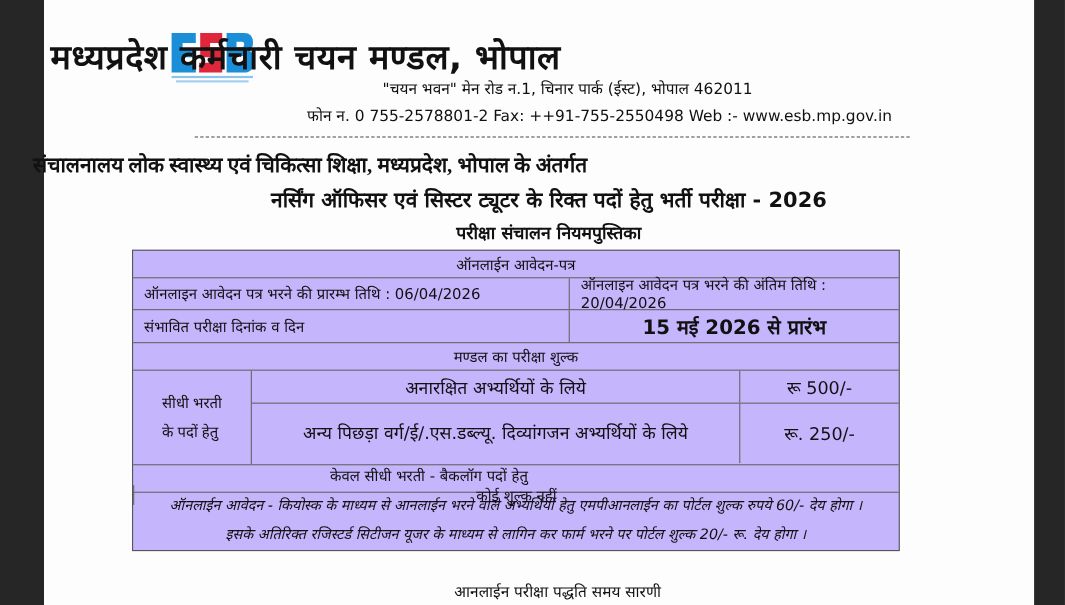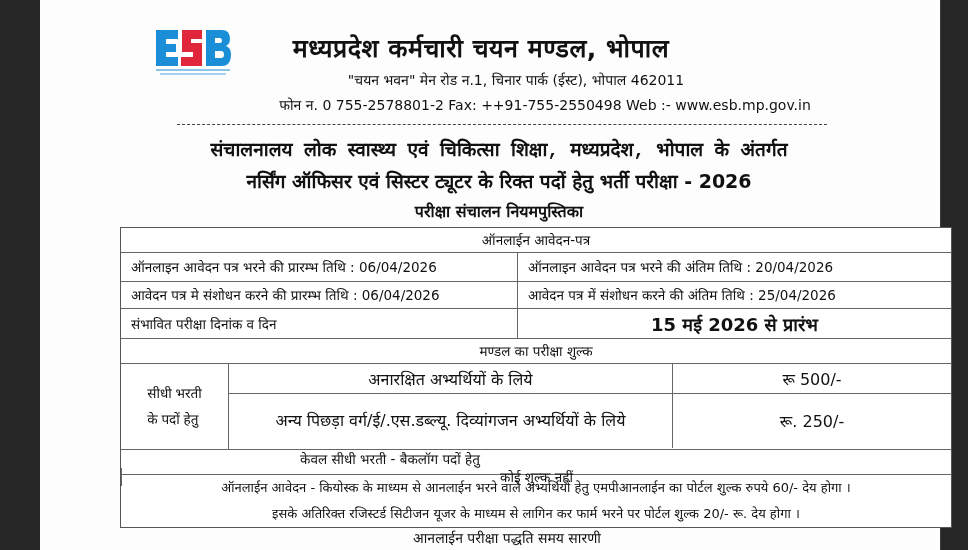--- a/index.html
+++ b/index.html
@@ -1,42 +1,42 @@
 <!DOCTYPE html>
 <html><head>
 <meta charset="utf-8">
 <style>
   html, body { margin:0; padding:0; }
   body { width:968px; height:550px; overflow:hidden; background:#262626; position:relative; font-family:"Liberation Sans","DejaVu Sans",sans-serif; color:#111; }
   .page { position:absolute; left:40px; top:0; width:900px; height:550px; background:#fdfdfd; }
   .rightbar { position:absolute; left:940px; top:0; width:28px; height:550px; background:#262626; border-left:1px solid #3a3a3a; }
   .logo { position:absolute; left:154px; top:26px; width:78px; height:54px; }
   .logo svg { display:block; }
-  .org-title { position:absolute; left:0; width:916px; top:30px; text-align:center; font-size:25px; font-weight:bold; font-family:"DejaVu Sans",sans-serif; letter-spacing:0.5px; padding-left:46px; box-sizing:border-box; }
+  .org-title { position:absolute; left:0; width:916px; top:30px; text-align:left; font-size:31px; font-weight:bold; font-family:"DejaVu Sans",sans-serif; letter-spacing:0.5px; padding-left:46px; box-sizing:border-box; }
   .address { position:absolute; left:0; width:968px; top:70px; text-align:center; font-size:14px; font-family:"DejaVu Sans",sans-serif; padding-left:64px; box-sizing:border-box;}
   .contact { position:absolute; left:0; width:968px; top:95px; text-align:center; font-size:14px; font-family:"DejaVu Sans",sans-serif; padding-left:74px; box-sizing:border-box;margin-left:24px; }
   .dash { position:absolute; left:177px; top:124px; width:650px; border-top:1px dashed #444; }
-  .h1 { position:absolute; left:0; width:968px; top:136px; text-align:center; font-size:19px; font-weight:bold; font-family:Liberation Mono, monospace; padding-left:30px; box-sizing:border-box; }
+  .h1 { position:absolute; left:0; width:968px; top:136px; font-size:19px; font-weight:bold; font-family:Liberation Serif, serif; padding-left:30px; box-sizing:border-box; }
   .h2 { position:absolute; left:0; width:968px; top:168px; text-align:center; font-size:19px; font-weight:bold; font-family:"DejaVu Sans",sans-serif; padding-left:30px; box-sizing:border-box; }
   .h3 { position:absolute; left:0; width:968px; top:200px; text-align:center; font-size:16px; font-weight:bold; font-family:"DejaVu Sans",sans-serif; padding-left:30px; box-sizing:border-box; }
-  .tbl { position:absolute; left:120px; top:227px; width:832px; border:1.5px solid #555; box-sizing:border-box; background:#ffffff; }
+  .tbl { position:absolute; left:120px; top:227px; width:698px; border:1.5px solid #555; box-sizing:border-box; background:#c4b5fd; }
   .row { display:flex; border-bottom:1.5px solid #666; box-sizing:border-box; font-size:13.5px; font-family:"DejaVu Sans",sans-serif; }
   .row:last-child { border-bottom:none; }
   .cell { padding:0 10px; display:flex; align-items:center; box-sizing:border-box; }
   .center { justify-content:center; text-align:center; }
   .vline { border-left:1.5px solid #666; }
   .bold { font-weight:bold; font-size:18px; }
   .fee-block { display:flex; border-bottom:1.5px solid #666; }
   .fee-left { width:95px; border-right:1.5px solid #666; display:flex; align-items:center; justify-content:center; padding:0 6px; font-size:13.5px; line-height:26px; font-family:Liberation Sans, sans-serif; }
   .fee-right { flex:1; }
   .subrow { display:flex; font-size:16px; font-family:"DejaVu Sans",sans-serif; }
   .subrow + .subrow { border-top:1.5px solid #666; }
   .desc { width:443px; border-right:1.5px solid #666; text-align:center; display:flex; align-items:center; justify-content:center; }
   .amt { flex:1; display:flex; align-items:center; justify-content:center; }
-  .note { text-align:center; font-size:13px; font-family:"DejaVu Sans",sans-serif; line-height:24px; padding:1px 0; }
+  .note { text-align:center; font-size:13px; font-family:"DejaVu Sans",sans-serif; line-height:24px; padding:1px 0;font-style:italic; }
   .footer { position:absolute; left:0; width:968px; top:528px; text-align:center; font-size:14px; font-family:"DejaVu Sans",sans-serif; padding-left:46px; box-sizing:border-box; }
 </style>
 </head>
 <body>
 
 <div class="page"></div>
 <div class="rightbar"></div>
 
 <div class="logo">
   <svg width="78" height="54" viewBox="0 0 78 54">
@@ -60,24 +60,20 @@
 <div class="h2">नर्सिंग ऑफिसर एवं सिस्टर ट्यूटर के रिक्त पदों हेतु भर्ती परीक्षा - 2026</div>
 <div class="h3">परीक्षा संचालन नियमपुस्तिका</div>
 
 <div class="tbl">
   <div class="row" style="height:25px;">
     <div class="cell center" style="flex:1;">ऑनलाईन आवेदन-पत्र</div>
   </div>
   <div class="row" style="height:29px;">
     <div class="cell" style="width:396px;">ऑनलाइन  आवेदन पत्र भरने की प्रारम्भ तिथि  :  06/04/2026</div>
     <div class="cell vline" style="flex:1;">ऑनलाइन  आवेदन पत्र भरने की अंतिम तिथि  :  20/04/2026</div>
-  </div>
-  <div class="row" style="height:27px;">
-    <div class="cell" style="width:396px;">आवेदन पत्र मे संशोधन करने की प्रारम्भ तिथि  :  06/04/2026</div>
-    <div class="cell vline" style="flex:1;">आवेदन पत्र में संशोधन करने की अंतिम तिथि  :  25/04/2026</div>
   </div>
   <div class="row" style="height:30px;">
     <div class="cell" style="width:396px;">संभावित  परीक्षा दिनांक व दिन</div>
     <div class="cell vline center bold" style="flex:1;">15  मई  2026 से  प्रारंभ</div>
   </div>
   <div class="row" style="height:25px;justify-content:center;">
     <div class="cell center" style="flex:1;">मण्डल  का  परीक्षा शुल्क</div>
   </div>
   <div class="fee-block" style="height:85px;">
     <div class="fee-left">

